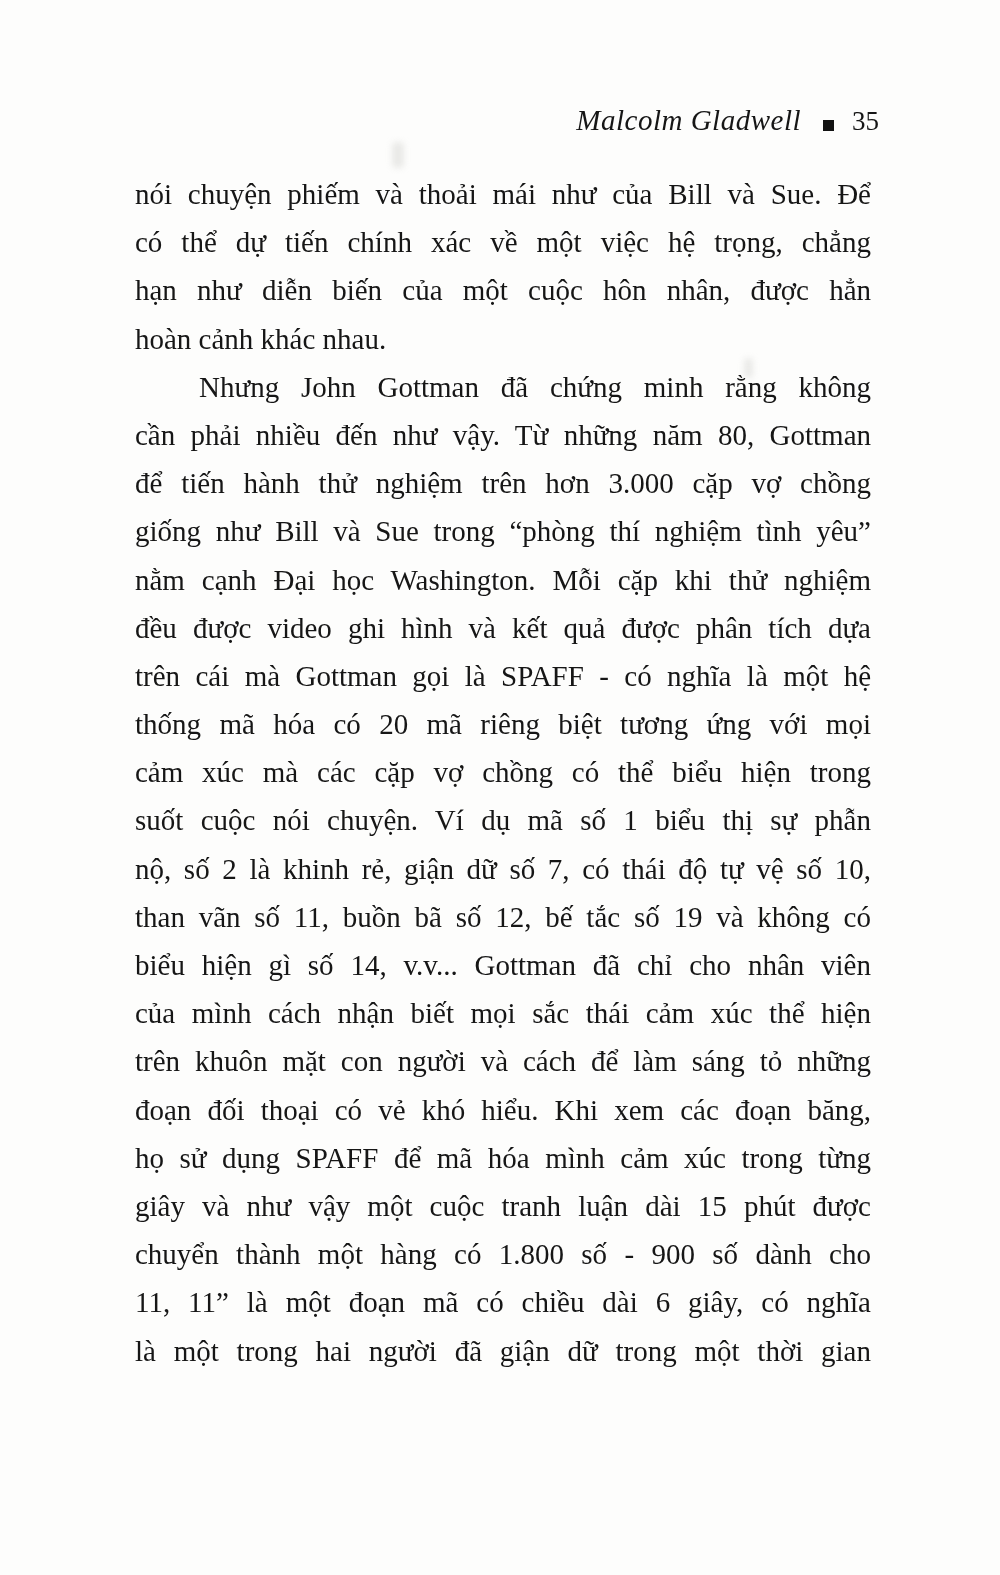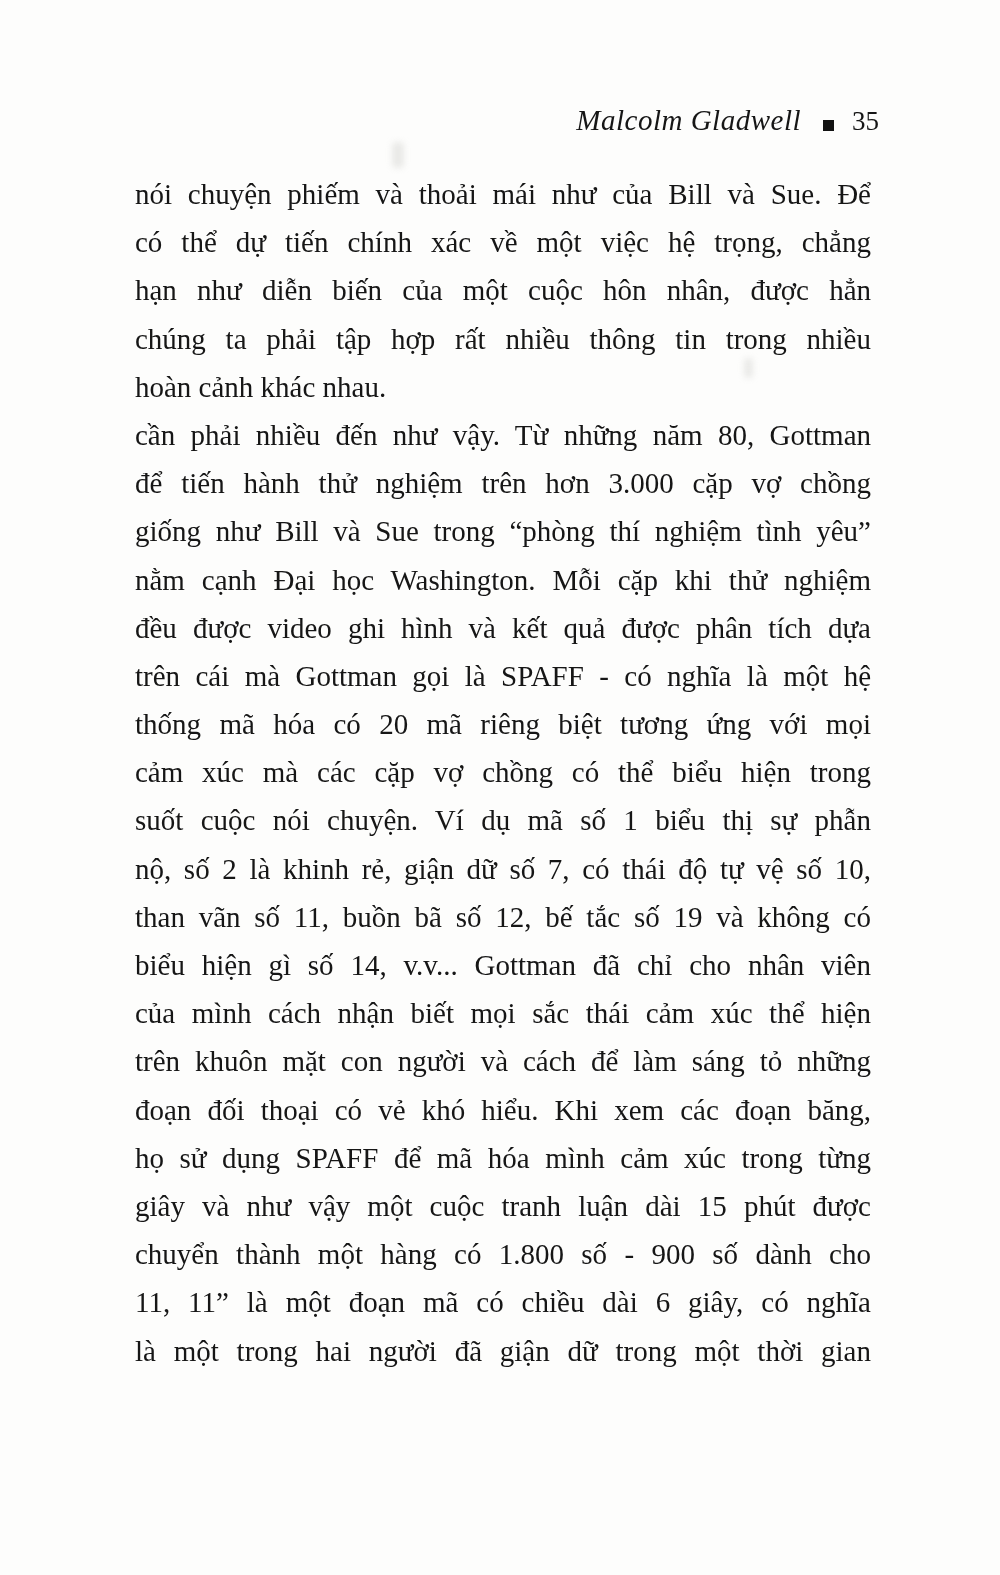--- a/index.html
+++ b/index.html
@@ -77,22 +77,22 @@
 <div class="artifact artifact-2"></div>
 
 <div class="running-header">
   <span class="author">Malcolm Gladwell</span><span class="sep-square"></span><span class="page-number">35</span>
 </div>
 
 <div class="body-text">
   <div class="line">nói chuyện phiếm và thoải mái như của Bill và Sue. Để</div>
   <div class="line">có thể dự tiến chính xác về một việc hệ trọng, chẳng</div>
   <div class="line">hạn như diễn biến của một cuộc hôn nhân, được hẳn</div>
-  <div class="line">chúng ta phải tập hợp rất nhiều thông tin trong nhiều</div>
   <div class="line para-end">hoàn cảnh khác nhau.</div>
+  <div class="line indent">Nhưng John Gottman đã chứng minh rằng không</div>
   <div class="line">cần phải nhiều đến như vậy. Từ những năm 80, Gottman</div>
   <div class="line">để tiến hành thử nghiệm trên hơn 3.000 cặp vợ chồng</div>
   <div class="line">giống như Bill và Sue trong “phòng thí nghiệm tình yêu”</div>
   <div class="line">nằm cạnh Đại học Washington. Mỗi cặp khi thử nghiệm</div>
   <div class="line">đều được video ghi hình và kết quả được phân tích dựa</div>
   <div class="line">trên cái mà Gottman gọi là SPAFF - có nghĩa là một hệ</div>
   <div class="line">thống mã hóa có 20 mã riêng biệt tương ứng với mọi</div>
   <div class="line">cảm xúc mà các cặp vợ chồng có thể biểu hiện trong</div>
   <div class="line">suốt cuộc nói chuyện. Ví dụ mã số 1 biểu thị sự phẫn</div>
   <div class="line">nộ, số 2 là khinh rẻ, giận dữ số 7, có thái độ tự vệ số 10,</div>

